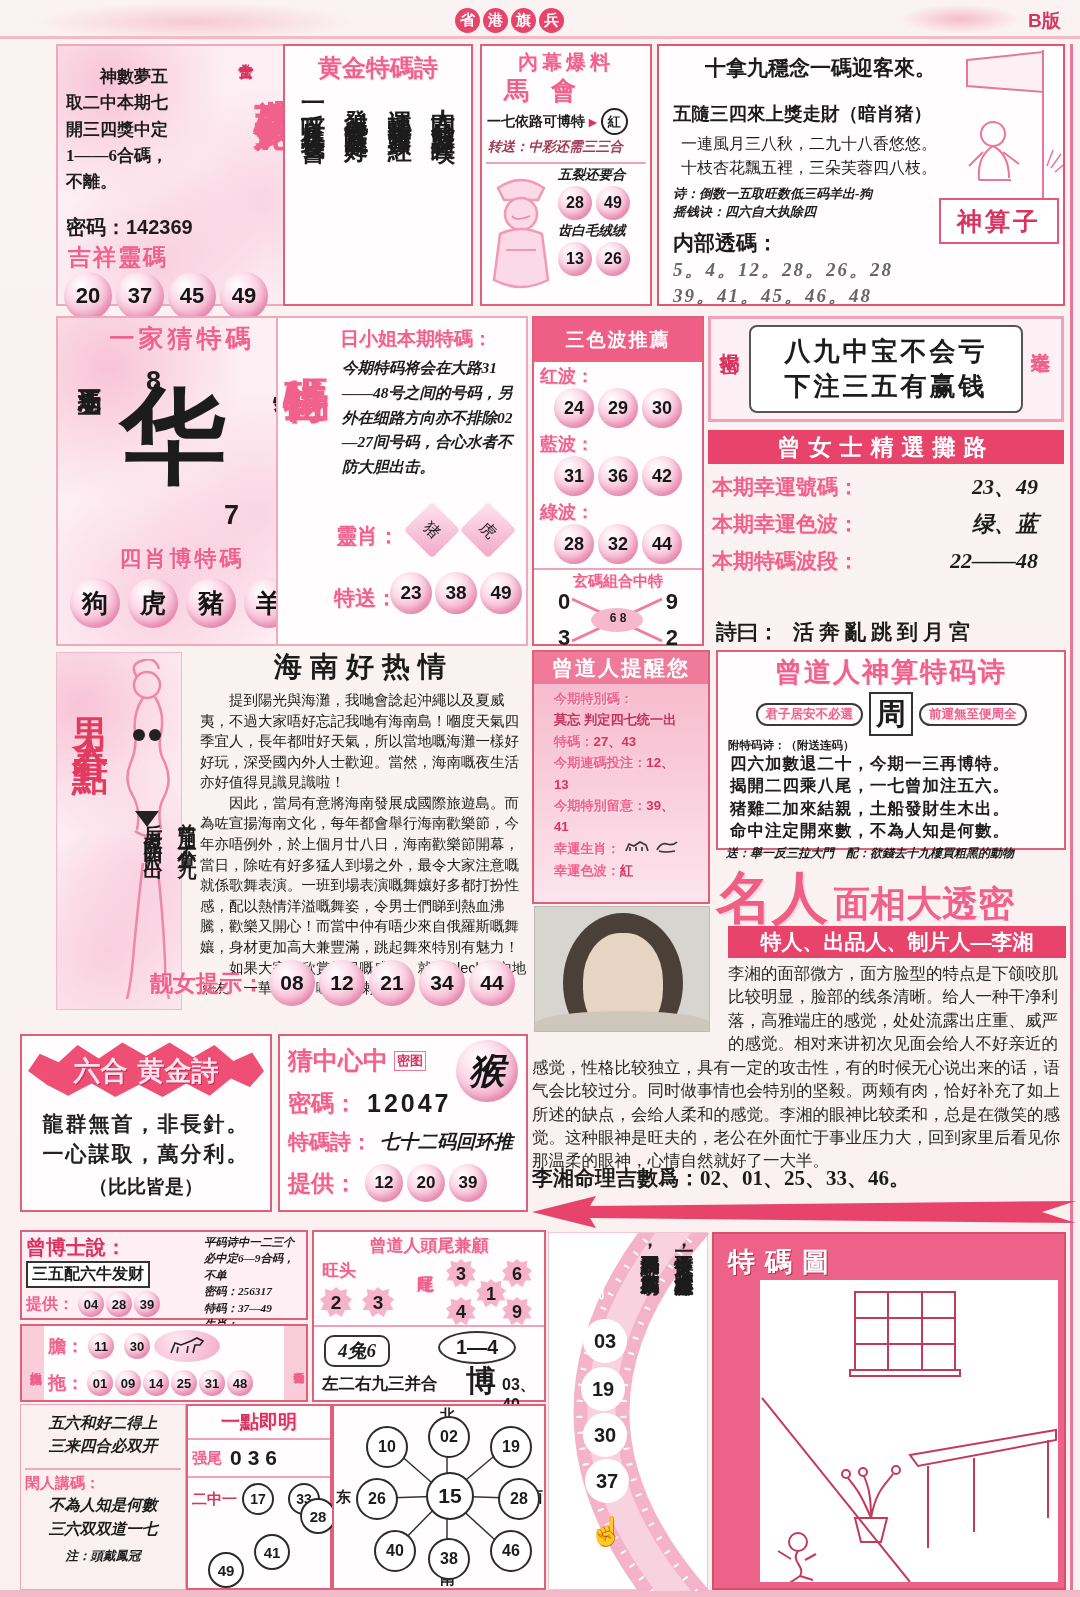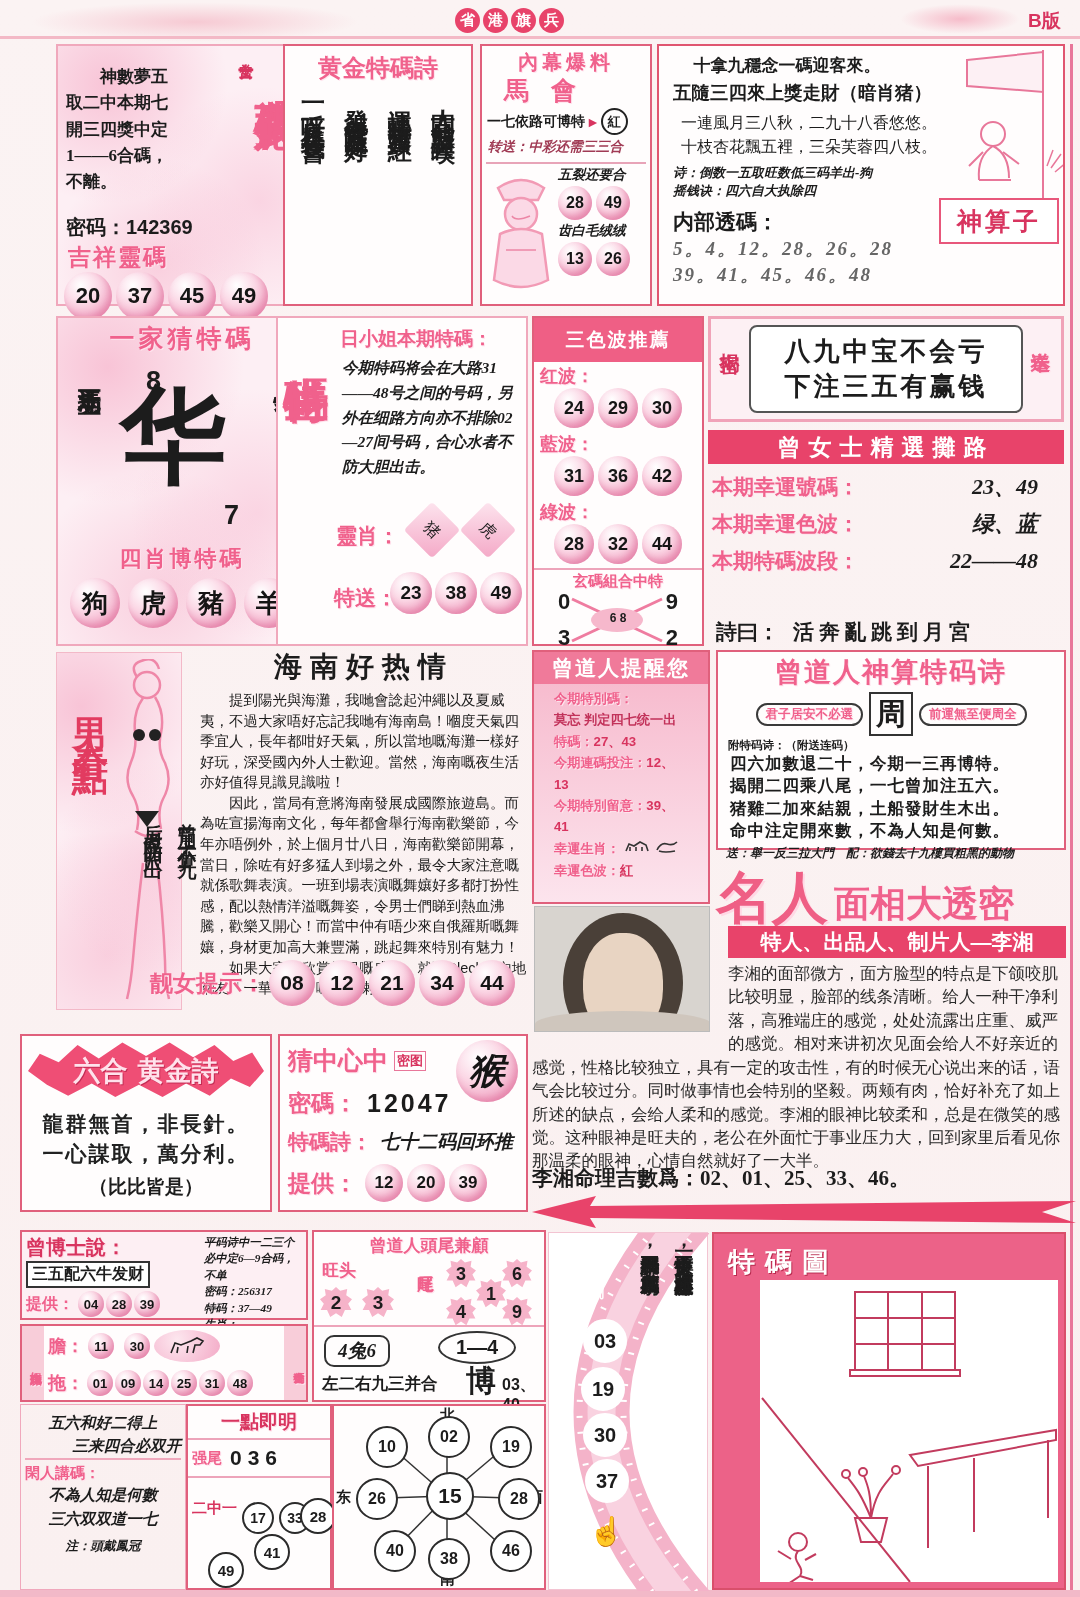--- a/index.html
+++ b/index.html
@@ -122,21 +122,21 @@
       <div class="hand" style="font-size:13.5px;font-weight:bold;">齿白毛绒绒</div>
       <div class="balls" style="margin:2px 0;">
           <span class="ball b34">13</span>
           <span class="ball b34">26</span>
         </div>
     </div>
   </div>
 
   <div class="box" style="left:657px;top:44px;width:408px;height:262px;border-color:#e05570;">
     <div class="abs" style="left:14px;top:8px;width:270px;">
-      <div class="serif" style="font-size:17px;font-weight:bold;margin-bottom:3px;text-indent:1.2em;">十拿九穩念一碼迎客來。</div>
+      <div class="serif" style="font-size:21px;font-weight:bold;margin-bottom:19px;text-indent:1.2em;text-align:center;">十拿九穩念一碼迎客來。</div>
       <div class="serif" style="font-size:18.5px;font-weight:bold;margin-bottom:8px;">五隨三四來上獎走財（暗肖猪）</div>
       <div class="serif" style="font-size:16px;margin:3px 0 3px 8px;">一連風月三八秋，二九十八香悠悠。</div>
       <div class="serif" style="font-size:16px;margin:3px 0 6px 8px;">十枝杏花飄五裡，三朵芙蓉四八枝。</div>
       <div class="hand" style="font-size:13px;font-weight:bold;">诗：倒数一五取旺数低三码羊出-狗</div>
       <div class="hand" style="font-size:13px;font-weight:bold;">摇钱诀：四六自大执除四</div>
       <div style="font-size:21px;font-weight:bold;margin-top:8px;">内部透碼：</div>
       <div class="hand" style="font-size:19px;font-weight:bold;color:#666;letter-spacing:2px;">5。4。12。28。26。28</div>
       <div class="hand" style="font-size:19px;font-weight:bold;color:#666;letter-spacing:2px;">39。41。45。46。48</div>
     </div>
     <span class="abs" style="left:288px;top:2px;">
@@ -477,36 +477,36 @@
       <span class="abs hand" style="left:10px;top:8px;border:2px solid #333;border-radius:10px;padding:1px 12px;font-size:19px;font-weight:bold;">4兔6</span>
       <span class="abs" style="left:124px;top:4px;border:2px solid #333;border-radius:50%;padding:3px 16px;font-size:20px;font-weight:bold;">1—4</span>
       <span class="abs serif" style="left:8px;top:46px;font-size:16.5px;font-weight:bold;">左二右九三并合</span>
       <span class="abs serif" style="left:152px;top:34px;font-size:30px;font-weight:bold;">博</span>
       <span class="abs" style="left:188px;top:48px;font-size:16px;font-weight:bold;">03、40</span>
     </div>
   </div>
 
   <div class="abs" style="left:20px;top:1404px;width:166px;height:186px;border:1px solid #f0a8bc;padding:6px 4px;box-sizing:border-box;">
     <div class="hand" style="font-size:15.5px;font-weight:bold;line-height:1.5;text-align:center;">五六和好二得上</div>
-    <div class="hand" style="font-size:15.5px;font-weight:bold;line-height:1.5;text-align:right;border-bottom:2px solid #f0a8bc;padding-bottom:0;">三来四合必双开</div>
+    <div class="hand" style="font-size:15.5px;font-weight:bold;line-height:1.5;text-align:center;border-bottom:2px solid #f0a8bc;padding-bottom:10px;">三来四合必双开</div>
     <div class="bubble" style="font-size:15px;margin-top:4px;">閑人講碼：</div>
     <div class="hand" style="font-size:15.5px;font-weight:bold;line-height:1.6;text-align:center;">不為人知是何數</div>
     <div class="hand" style="font-size:15.5px;font-weight:bold;line-height:1.6;text-align:center;">三六双双道一七</div>
     <div class="hand" style="font-size:12.5px;font-weight:bold;text-align:center;margin-top:6px;">注：頭戴鳳冠</div>
   </div>
 
   <div class="box" style="left:186px;top:1404px;width:146px;height:186px;">
     <div class="red" style="text-align:center;font-size:19px;font-weight:bold;border-bottom:2px solid #eda4ba;padding:3px 0;text-shadow:1px 1px 0 #ffd9e5;">一點即明</div>
     <div style="display:flex;align-items:center;gap:8px;padding:6px 4px;border-bottom:2px solid #eda4ba;">
       <span class="bubble" style="font-size:15px;">强尾</span>
       <span style="font-size:21px;font-weight:bold;letter-spacing:6px;">036</span>
     </div>
     <div style="display:flex;align-items:center;gap:5px;padding:5px 4px;">
       <span class="red" style="font-size:15px;font-weight:bold;">二中一</span>
-      <span style="display:flex;gap:5px;margin-top:19px;">
+      <span style="display:flex;gap:14px;">
           <span class="ringcircle" style="position:static;width:28px;height:28px;font-size:14px;">17</span>
           <span class="ringcircle" style="position:static;width:28px;height:28px;font-size:14px;">33</span>
         </span>
     </div>
     <span class="ringcircle" style="left:112px;top:92px;width:32px;height:32px;font-size:15px;">28</span>
     <span class="ringcircle" style="left:66px;top:128px;width:32px;height:32px;font-size:15px;">41</span>
     <span class="ringcircle" style="left:20px;top:146px;width:32px;height:32px;font-size:15px;">49</span>
   </div>
 
   <div class="box" style="left:332px;top:1404px;width:214px;height:186px;">

